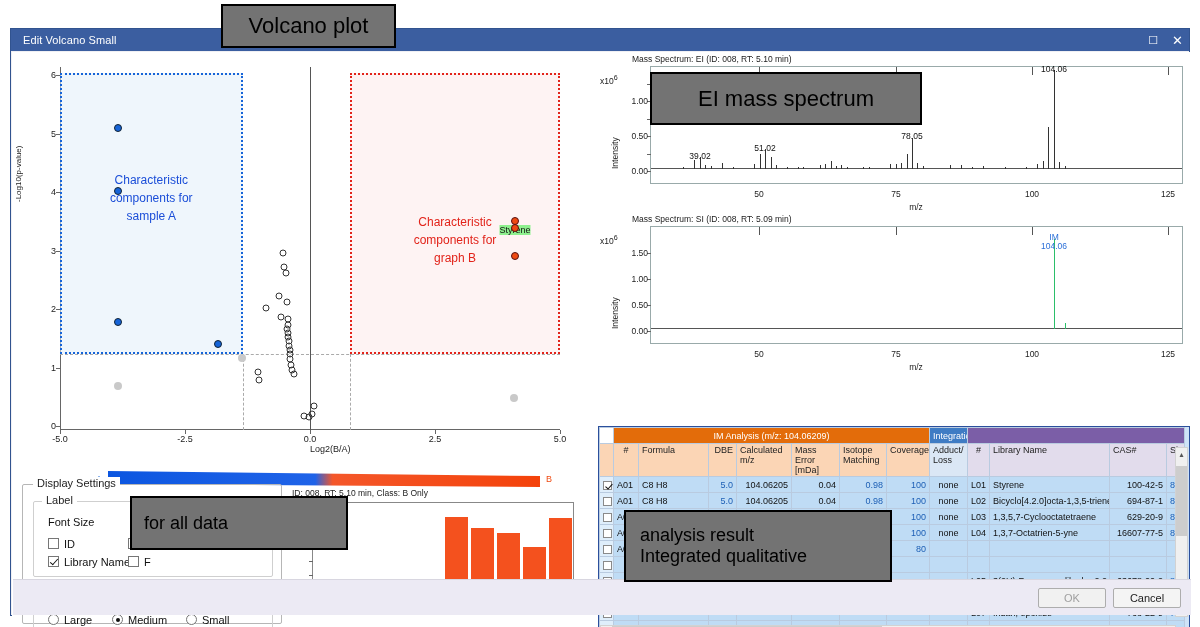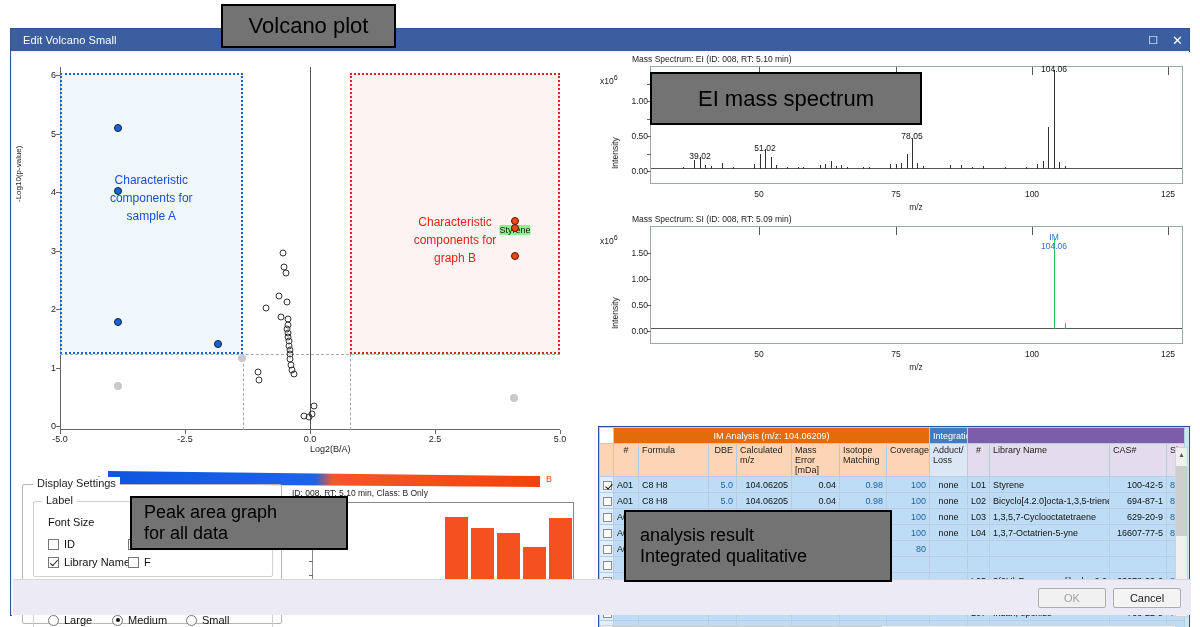--- a/index.html
+++ b/index.html
@@ -49,21 +49,21 @@
            transform:translateX(-50%);white-space:nowrap;}
   .gradient-bar{position:absolute;left:96px;top:416px;width:432px;height:22px;}
   .gl{position:absolute;font-size:9px;top:6px;}
 
   
   .dsbox{position:absolute;left:10px;top:432px;width:260px;height:140px;
          border:1px solid #b6b6b6;border-radius:2px;box-sizing:border-box;}
   .dslegend{position:absolute;left:10px;top:-8px;background:#fff;padding:0 4px;font-size:11px;color:#222;}
   .grp{position:absolute;border:1px solid #cfcfcf;border-radius:2px;box-sizing:border-box;}
   .grplegend{position:absolute;left:8px;top:-8px;background:#fff;padding:0 4px;font-size:11px;color:#222;}
-  .cbrow{position:absolute;display:flex;align-items:center;gap:5px;font-size:11px;color:#111;}
+  .cbrow{position:absolute;display:flex;gap:5px;font-size:11px;color:#111;}
   .cb{width:11px;height:11px;border:1px solid #767676;background:#fff;box-sizing:border-box;
       display:inline-block;position:relative;}
   .cb.on:after{content:"";position:absolute;left:3px;top:0px;width:3px;height:7px;
                border:solid #111;border-width:0 1.4px 1.4px 0;transform:rotate(42deg);}
   .rb{width:11px;height:11px;border:1px solid #767676;border-radius:50%;background:#fff;
       box-sizing:border-box;display:inline-block;position:relative;}
   .rb.on:after{content:"";position:absolute;left:2.5px;top:2.5px;width:4px;height:4px;
                border-radius:50%;background:#111;}
   .combo{position:absolute;border:1px solid #b9b9b9;background:#f3f3f3;box-sizing:border-box;}
 
@@ -710,21 +710,20 @@
 
     </div>
   </div>
 
   <div class="callout" style="left:221px;top:4px;width:175px;height:44px;">Volcano plot</div>
 
   <div class="callout" style="left:650px;top:72px;width:272px;height:53px;">EI mass spectrum</div>
 
 
   <div class="callout small" style="left:130px;top:496px;width:218px;height:54px;flex-direction:column;">
-    <div style="width:100%;padding-left:12px;box-sizing:border-box;text-align:left;">Peak area graph</div>
     <div style="width:100%;padding-left:12px;box-sizing:border-box;text-align:left;">for all data</div>
   </div>
 
   <div class="callout small" style="left:624px;top:510px;width:268px;height:72px;flex-direction:column;">
     <div style="width:100%;padding-left:14px;box-sizing:border-box;text-align:left;">analysis result</div>
     <div style="width:100%;padding-left:14px;box-sizing:border-box;text-align:left;">Integrated qualitative</div>
   </div>
 
 </div>
 

